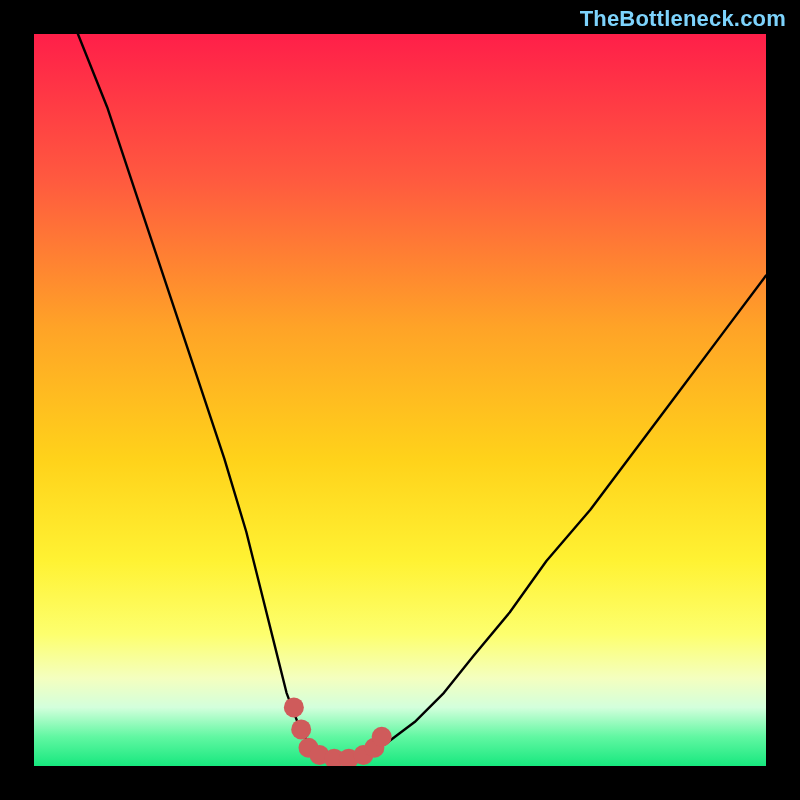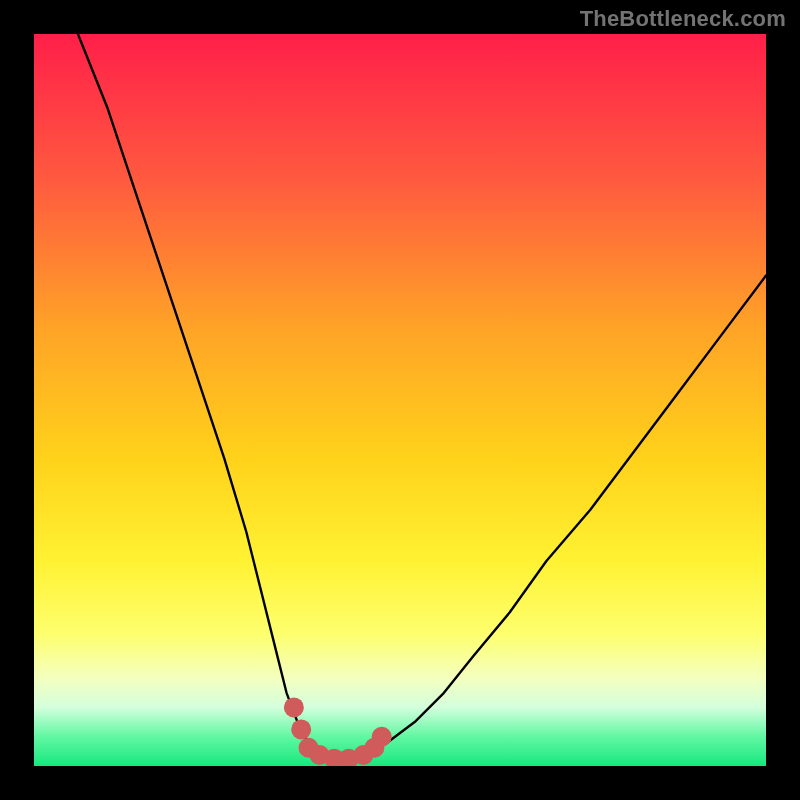--- a/index.html
+++ b/index.html
@@ -38,21 +38,21 @@
     position: absolute;
     top: 0;
     left: 0;
     width: 100%;
     height: 100%;
   }
   .watermark {
     position: absolute;
     top: 6px;
     right: 14px;
-    color: #737373;
+    color: #7dd3fc;
     font-size: 22px;
     font-weight: 600;
     letter-spacing: 0.2px;
     user-select: none;
     text-align: center;
   }
 </style>
 </head>
 <body>
 

